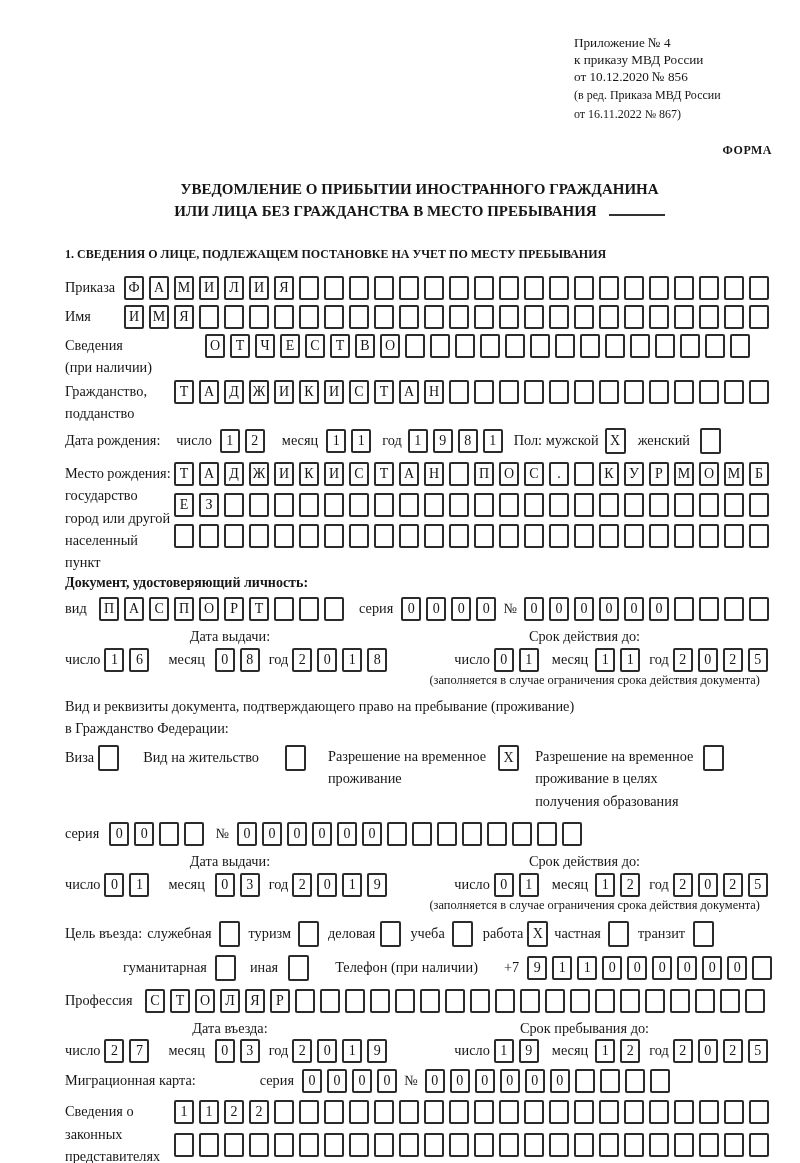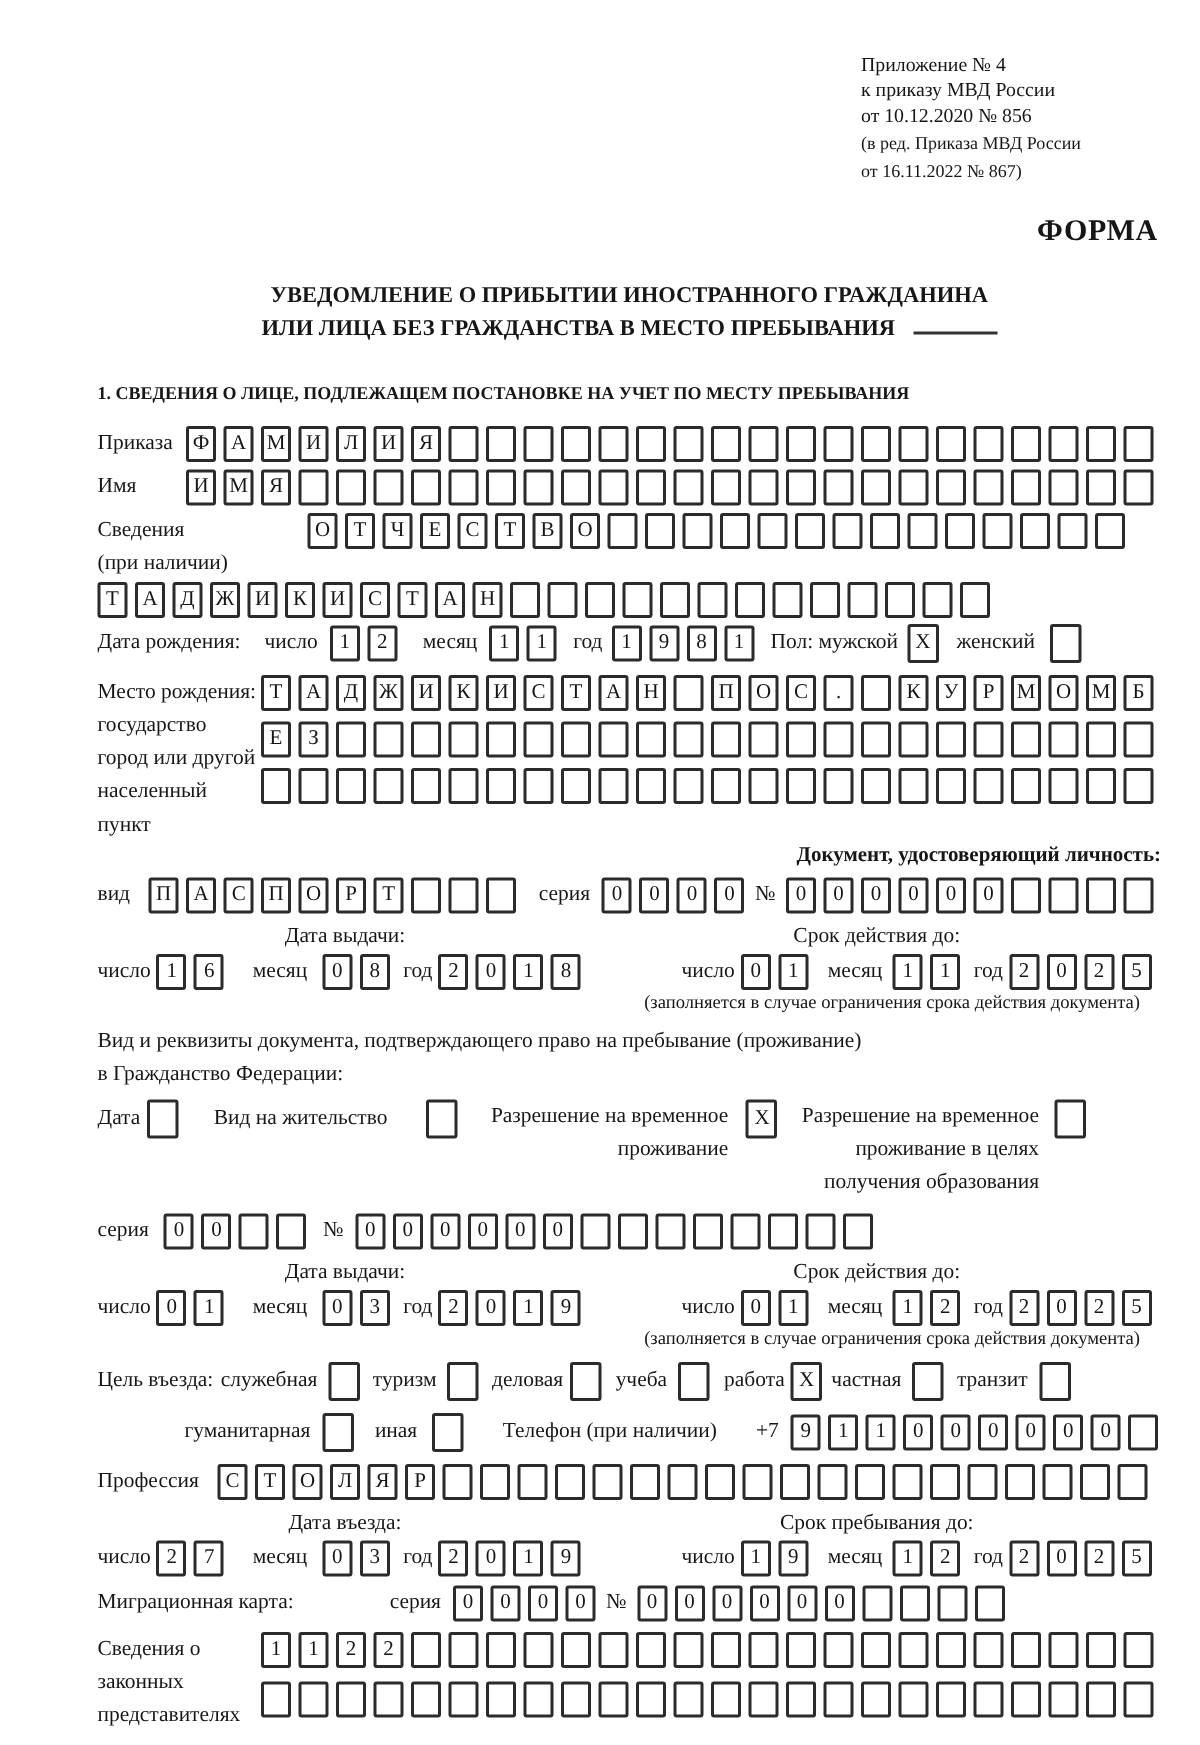--- a/index.html
+++ b/index.html
@@ -6,40 +6,40 @@
   body{
     width:800px;height:1163px;overflow:hidden;
     background:#ffffff;color:#161616;
     font-family:"Liberation Serif","DejaVu Serif",serif;
     font-size:14px;
   }
   .page{padding:34px 26px 0 65px;position:relative;}
   .hdr-wrap{display:flex;justify-content:flex-end;}
   .hdr{width:200px;font-size:13.2px;line-height:1.3;}
   .hdr .sub{font-size:12px;line-height:1.3;margin-top:3px;}
-  .forma{text-align:right;font-weight:bold;font-size:20px;margin-top:20px;padding-right:2px;letter-spacing:.5px;}
+  .forma{text-align:right;font-weight:bold;font-size:12px;margin-top:20px;padding-right:2px;letter-spacing:.5px;}
   .title{margin-top:20px;text-align:center;font-weight:bold;font-size:15px;line-height:1.5;}
   .t-underline{display:inline-block;width:56px;border-bottom:2px solid #333;margin-left:12px;vertical-align:baseline;}
   .section{margin-top:24px;margin-bottom:14px;font-weight:bold;font-size:12px;}
   .row{display:flex;align-items:center;margin-bottom:5px;flex-wrap:nowrap;}
   .row.top{align-items:flex-start;}
   .lbl{font-size:14.3px;line-height:1.25;white-space:nowrap;}
   .lbl2{font-size:14.3px;line-height:1.55;}
   .cellrow{display:inline-flex;flex-wrap:nowrap;}
   .cell{
     display:inline-flex;align-items:center;justify-content:center;
     box-sizing:border-box;width:20px;height:24px;border:2px solid #2b2b2b;border-radius:2px;
     margin-right:5px;font-size:14px;background:#fff;flex:0 0 auto;
   }
   .cb{
     display:inline-flex;align-items:center;justify-content:center;
     box-sizing:border-box;width:21px;height:26px;border:2px solid #2b2b2b;border-radius:2px;
     font-size:14px;background:#fff;flex:0 0 auto;
   }
-  .ctr{text-align:right;}
+  .ctr{text-align:left;}
   .sm{font-size:12.4px;}
   .bold{font-weight:bold;}
 </style>
 </head>
 <body>
 
 <div class="page">
 
   <div class="hdr-wrap">
     <div class="hdr">
@@ -151,20 +151,24 @@
         <span class="cell"></span>
         <span class="cell"></span>
         <span class="cell"></span>
         <span class="cell"></span>
         <span class="cell"></span>
         <span class="cell"></span>
       </span>
   </div>
 
   <div class="row top" style="margin-bottom:4px;">
+    <span style="width:114px">
+      <span class="lbl2" style="display:block">Гражданство,</span>
+      <span class="lbl2" style="display:block">подданство</span>
+    </span>
     <span class="cellrow">
         <span class="cell">Т</span>
         <span class="cell">А</span>
         <span class="cell">Д</span>
         <span class="cell">Ж</span>
         <span class="cell">И</span>
         <span class="cell">К</span>
         <span class="cell">И</span>
         <span class="cell">С</span>
         <span class="cell">Т</span>
@@ -379,21 +383,21 @@
         <span class="cell">5</span>
       </span>
   </div>
 
   <div class="sm" style="text-align:right;padding-right:14px;margin-bottom:7px">(заполняется в случае ограничения срока действия документа)</div>
 
   <div class="lbl2">Вид и реквизиты документа, подтверждающего право на пребывание (проживание)</div>
   <div class="lbl2" style="margin-bottom:6px">в Гражданство Федерации:</div>
 
   <div class="row top" style="margin-bottom:10px;">
-    <span class="lbl" style="margin-top:4px">Дата</span>
+    <span class="lbl" style="margin-top:4px">Виза</span>
     <span class="cb" style="margin-left:4px"></span>
     <span class="lbl" style="margin-left:24px;margin-top:4px">Вид на жительство</span>
     <span class="cb" style="margin-left:26px"></span>
     <span class="ctr" style="margin-left:22px">
       <span class="lbl2" style="display:block">Разрешение на временное</span>
       <span class="lbl2" style="display:block">проживание</span>
     </span>
     <span class="cb" style="margin-left:12px">X</span>
     <span class="ctr" style="margin-left:16px">
       <span class="lbl2" style="display:block">Разрешение на временное</span>

